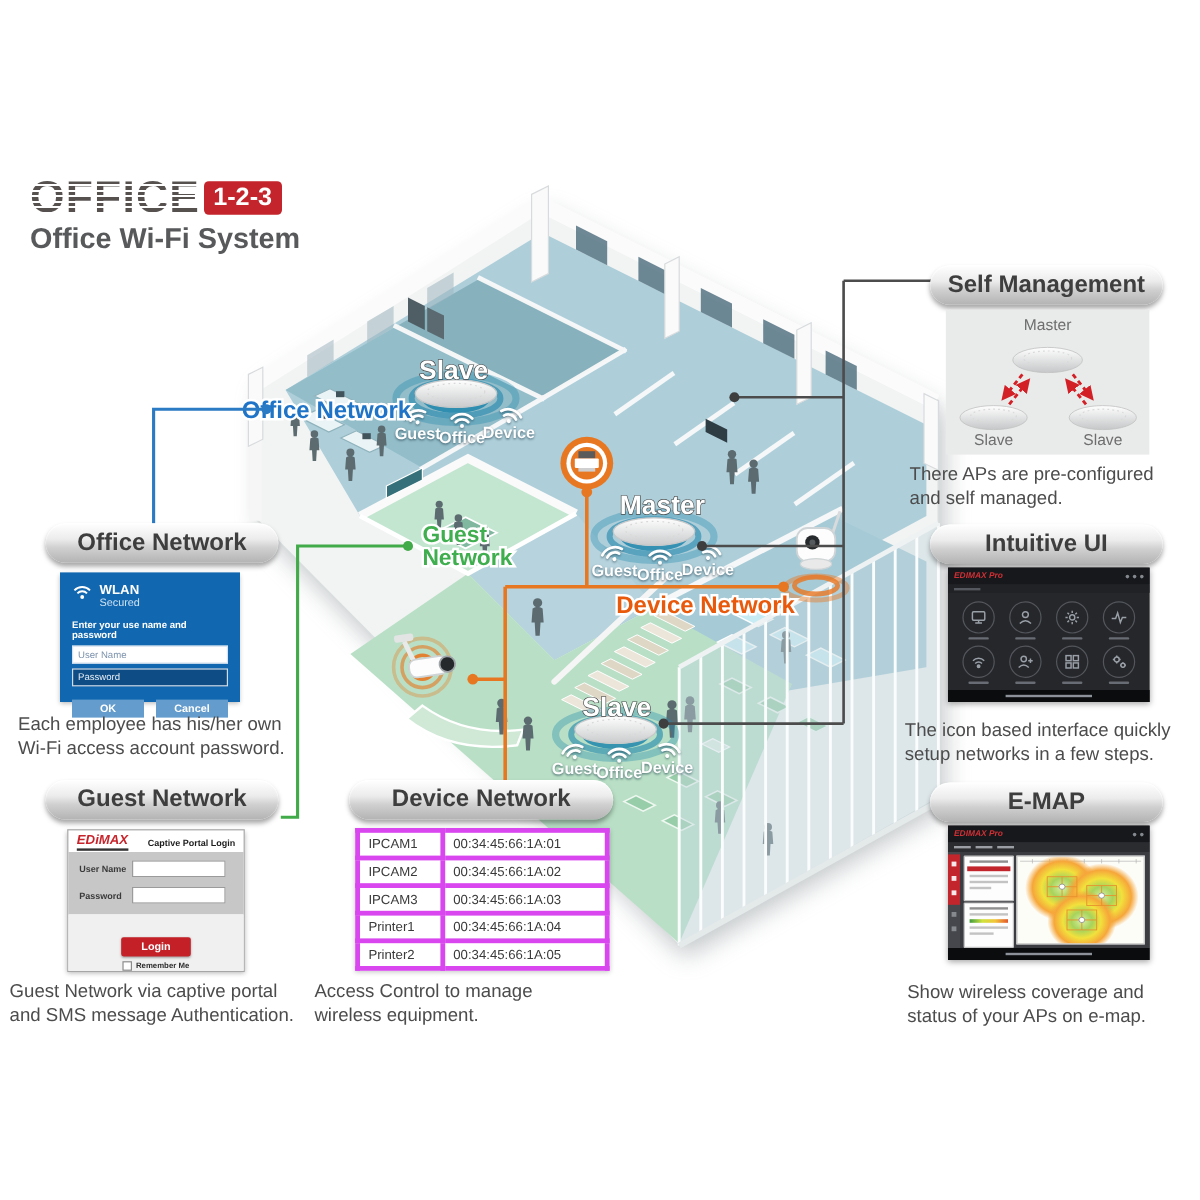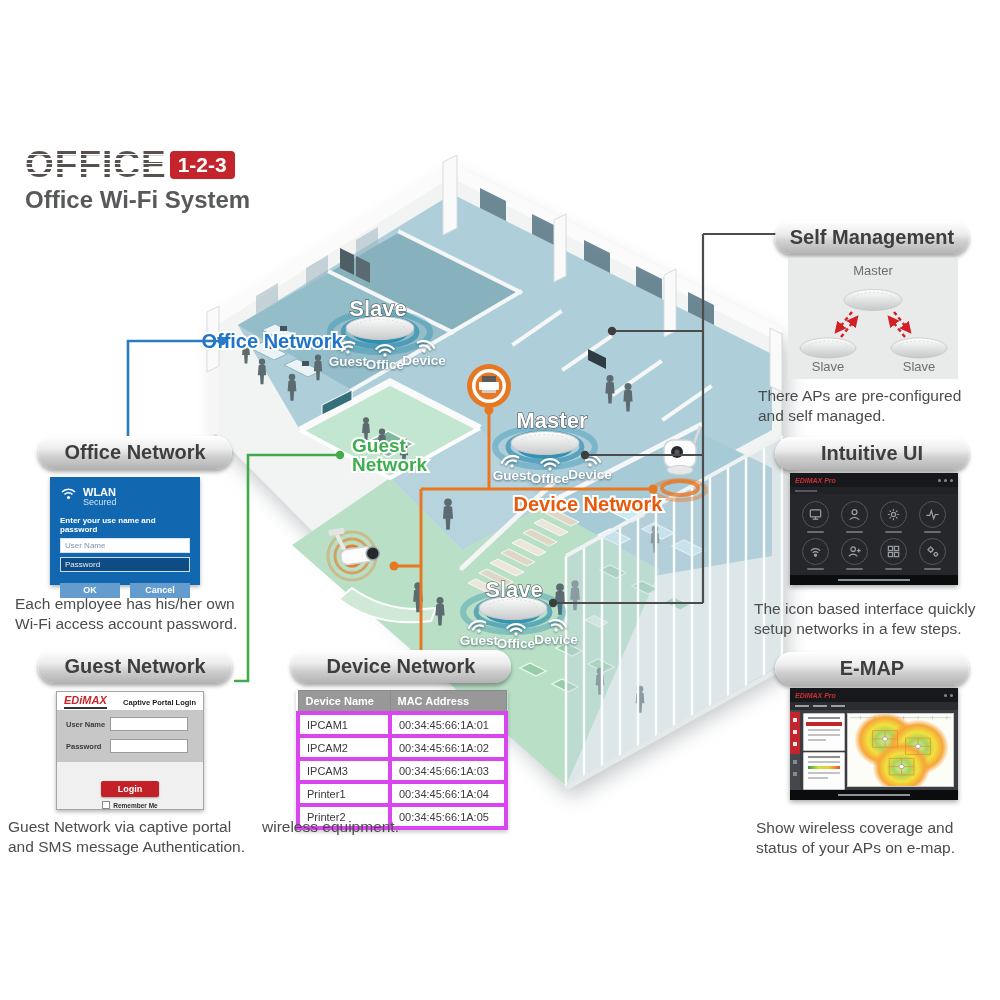--- a/index.html
+++ b/index.html
@@ -476,24 +476,20 @@
     </div>
   </div>
 </div>
 <div class="caption" id="cap-guest">
   <div>Guest Network via captive portal</div>
     <div>and SMS message Authentication.</div>
 </div>
 
 <table id="devtable">
   <tbody>
-      <tr>
-    <th class="c0">Device Name</th>
-    <th>MAC Address</th>
-  </tr>
   <tr>
         <td>IPCAM1</td>
         <td>00:34:45:66:1A:01</td>
       </tr>
   <tr>
         <td>IPCAM2</td>
         <td>00:34:45:66:1A:02</td>
       </tr>
   <tr>
         <td>IPCAM3</td>
@@ -503,20 +499,21 @@
         <td>Printer1</td>
         <td>00:34:45:66:1A:04</td>
       </tr>
   <tr>
         <td>Printer2</td>
         <td>00:34:45:66:1A:05</td>
       </tr>
 </tbody>
   </table>
 <div class="caption" id="cap-device">
+  <div>Access Control to manage</div>
     <div>wireless equipment.</div>
 </div>
 
 <div id="selfbox">
   <svg width="170" height="121" viewBox="0 0 170 121">
     <defs>
       <linearGradient id="apg" x1="0" y1="0" x2="0" y2="1">
         <stop offset="0" stop-color="#ffffff"></stop>
           <stop offset="1" stop-color="#c5c7c8"></stop>
       </linearGradient>

